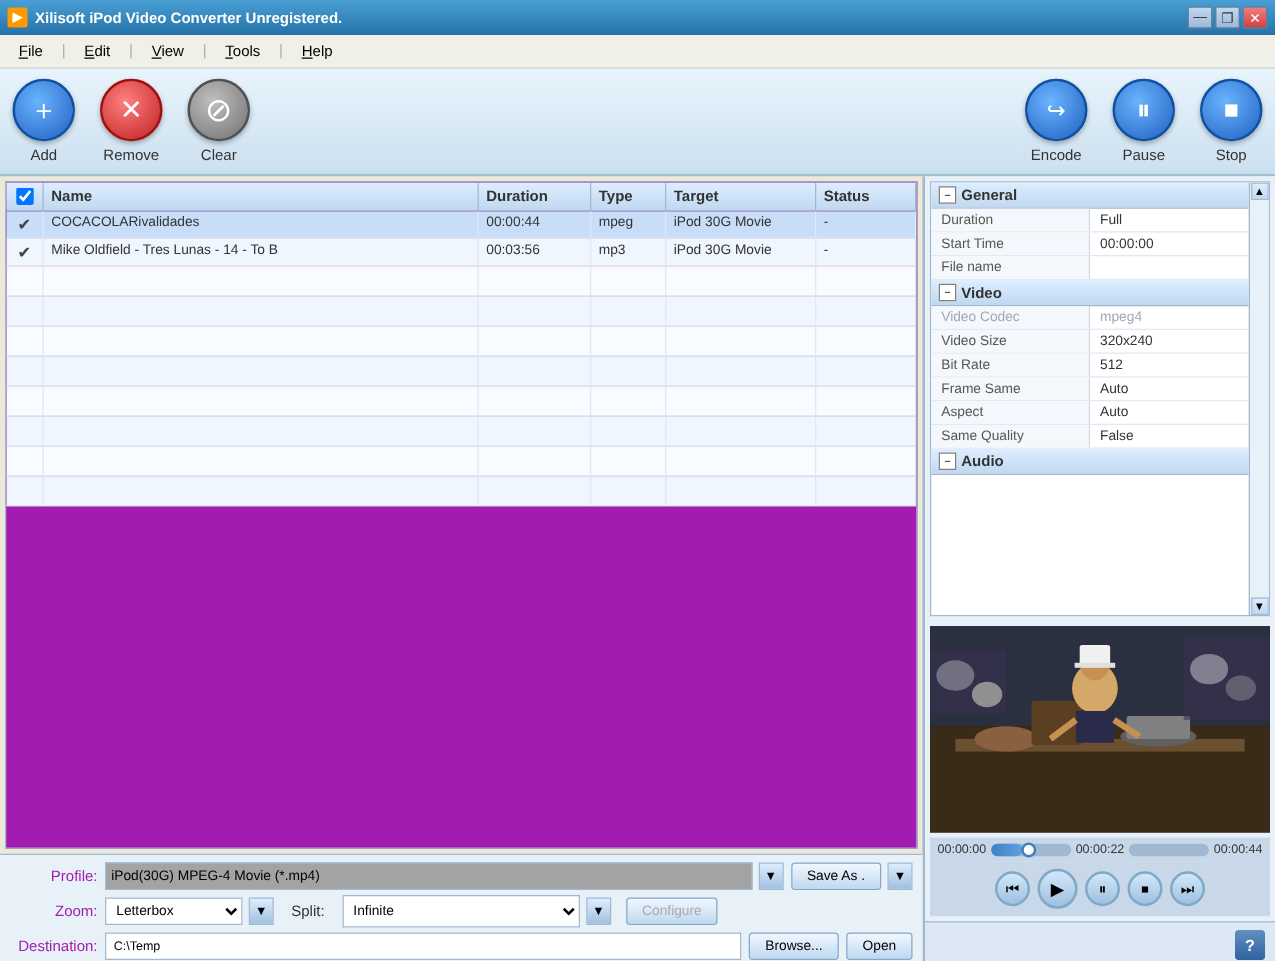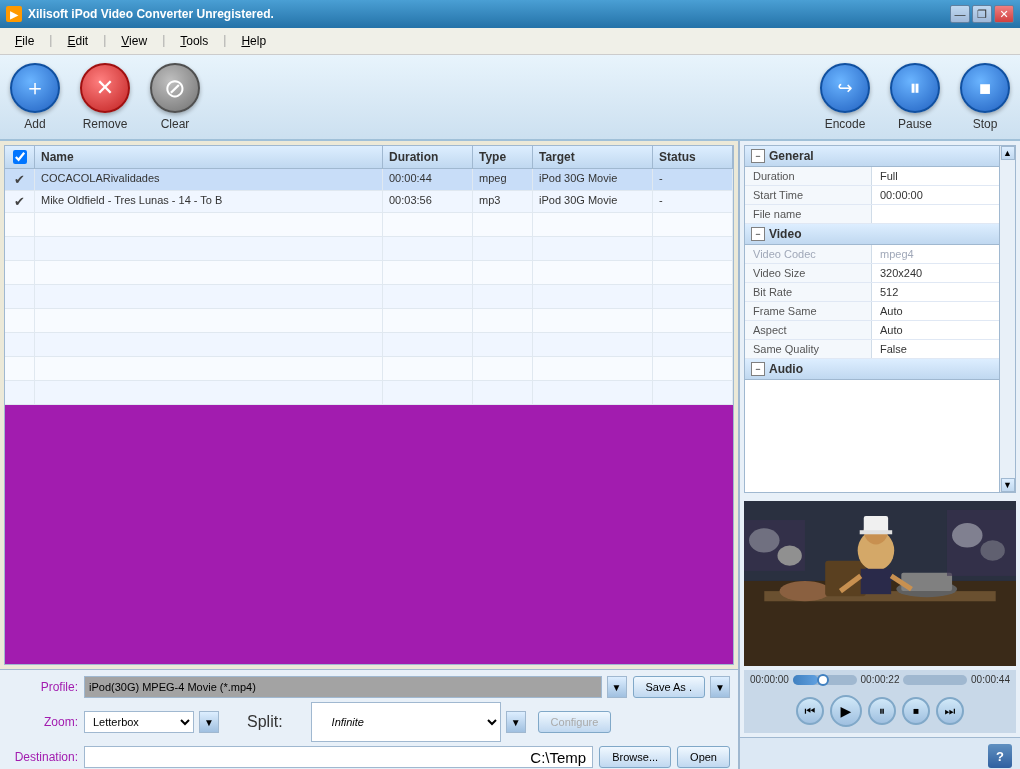--- a/index.html
+++ b/index.html
@@ -191,35 +191,33 @@
     .zoom-select {
       width: 110px;
       height: 22px;
       border: 1px solid #a0b8d0;
       background: white;
       font-size: 11px;
       padding: 1px 4px;
     }
     .split-select {
       width: 190px;
-      height: 40px;
+      height: 26px;
       border: 1px solid #a0b8d0;
       background: white;
       font-size: 11px;
-      padding: 1px 16px;
-      font-style: italic;
+      padding: 1px 4px;
     }
     .dest-input {
       flex: 1;
       height: 22px;
       border: 1px solid #a0b8d0;
       background: white;
-      font-size: 15px;
+      font-size: 10px;
       padding: 1px 6px;
-      text-align: right;
     }
     .right-panel {
       width: 280px;
       display: flex;
       flex-direction: column;
       background: #e8f0f8;
     }
     .properties-panel {
       flex: 1;
       border: 1px solid #a0b8d0;
@@ -532,21 +530,21 @@
       </div>
 
       <div class="bottom-row">
         <span class="bottom-label">Zoom:</span>
         <select class="zoom-select">
           <option>Letterbox</option>
           <option>Pan&amp;Scan</option>
           <option>Full Screen</option>
         </select>
         <div class="select-arrow" style="width:20px;height:22px;background:linear-gradient(to bottom,#ddeeff,#a0c0e0);border:1px solid #a0b8d0;display:flex;align-items:center;justify-content:center;cursor:pointer;font-size:10px;margin-left:-1px;">▼</div>
-        <span style="font-size:16px;color:#333;margin:0 22px;">Split:</span>
+        <span style="font-size:12px;color:#333;margin:0 8px;">Split:</span>
         <select class="split-select">
           <option>Infinite</option>
           <option>700MB</option>
           <option>1GB</option>
         </select>
         <div class="select-arrow" style="width:20px;height:22px;background:linear-gradient(to bottom,#ddeeff,#a0c0e0);border:1px solid #a0b8d0;display:flex;align-items:center;justify-content:center;cursor:pointer;font-size:10px;margin-left:-1px;">▼</div>
         <button class="btn-small disabled" style="margin-left:6px;">Configure</button>
       </div>
 
       <div class="bottom-row">

